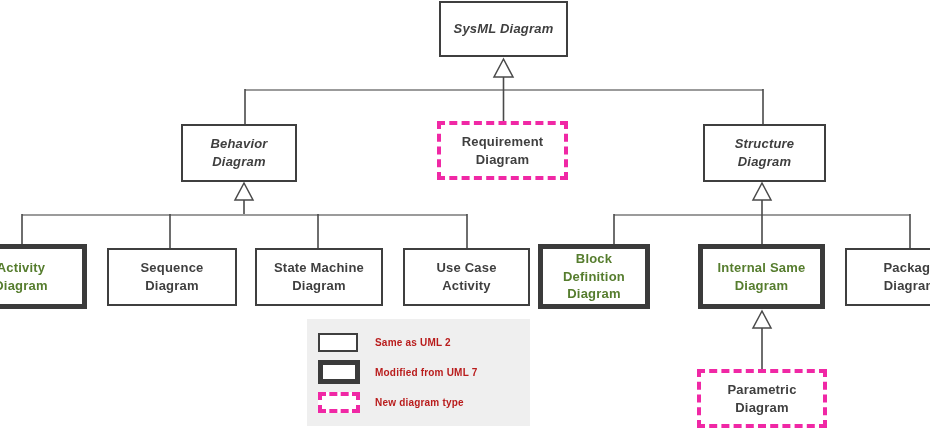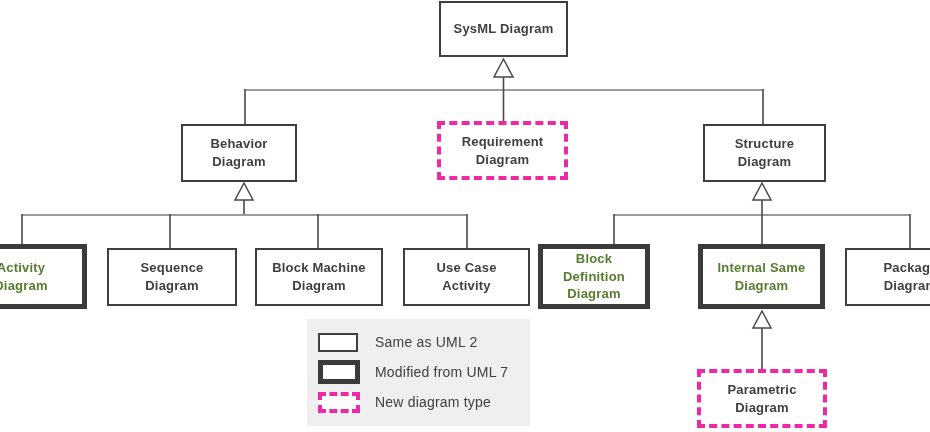--- a/index.html
+++ b/index.html
@@ -29,21 +29,21 @@
     color: #3f3f3f;
     font-weight: bold;
     font-size: 13px;
     line-height: 1.35;
     letter-spacing: 0.2px;
   }
   .lbl { white-space: pre-line; }
   .thin   { border: 2px solid #3f3f3f; }
   .thick  { border: 5px solid #3b3b3b; }
   .dashed { border: 4px dashed #f028a5; }
-  .italic { }
+  .italic { font-style: italic; }
   .green  { color: #567d2e; }
 
   #n-sysml         { left: 439px; top: 1px;   width: 129px; height: 56px; }
   #n-behavior      { left: 181px; top: 124px; width: 116px; height: 58px; }
   #n-requirement   { left: 437px; top: 121px; width: 131px; height: 59px; }
   #n-structure     { left: 703px; top: 124px; width: 123px; height: 58px; }
   #n-activity      { left: -45px; top: 244px; width: 132px; height: 65px; }
   #n-sequence      { left: 107px; top: 248px; width: 130px; height: 58px; }
   #n-statemachine  { left: 255px; top: 248px; width: 128px; height: 58px; }
   #n-usecase       { left: 403px; top: 248px; width: 127px; height: 58px; }
@@ -68,23 +68,23 @@
   }
   .swatch {
     box-sizing: border-box;
     background: #ffffff;
     flex: 0 0 auto;
   }
   .swatch-thin   { width: 40px; height: 19px; border: 2px solid #3f3f3f; margin-right: 17px; }
   .swatch-thick  { width: 42px; height: 24px; border: 5px solid #3b3b3b; margin-right: 15px; }
   .swatch-dashed { width: 42px; height: 21px; border: 4px dashed #f028a5; margin-right: 15px; }
   .legend-label {
-    color: #404040;
-    font-weight: normal;
-    font-size: 14px;
+    color: #b91c1c;
+    font-weight: bold;
+    font-size: 10px;
     letter-spacing: 0.2px;
   }
 </style>
 </head>
 <body>
 
 <div id="canvas">
 
   <svg id="connectors" width="930" height="432" viewBox="0 0 930 432">
 
@@ -136,21 +136,21 @@
     <span class="lbl">Activity
 Diagram</span>
   </div>
 
   <div class="node thin" id="n-sequence">
     <span class="lbl">Sequence
 Diagram</span>
   </div>
 
   <div class="node thin" id="n-statemachine">
-    <span class="lbl">Block Machine
+    <span class="lbl">State Machine
 Diagram</span>
   </div>
 
   <div class="node thin" id="n-usecase">
     <span class="lbl">Use Case
 Activity</span>
   </div>
 
   <div class="node thick green" id="n-blockdef">
     <span class="lbl">Block Definition

